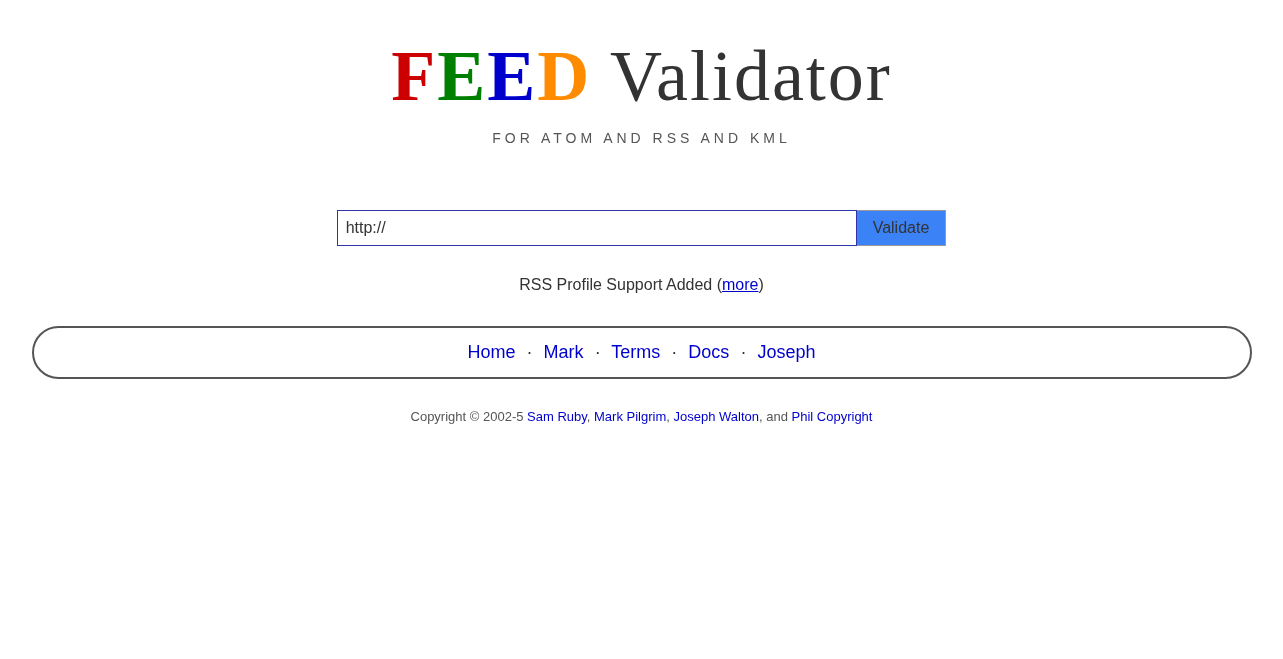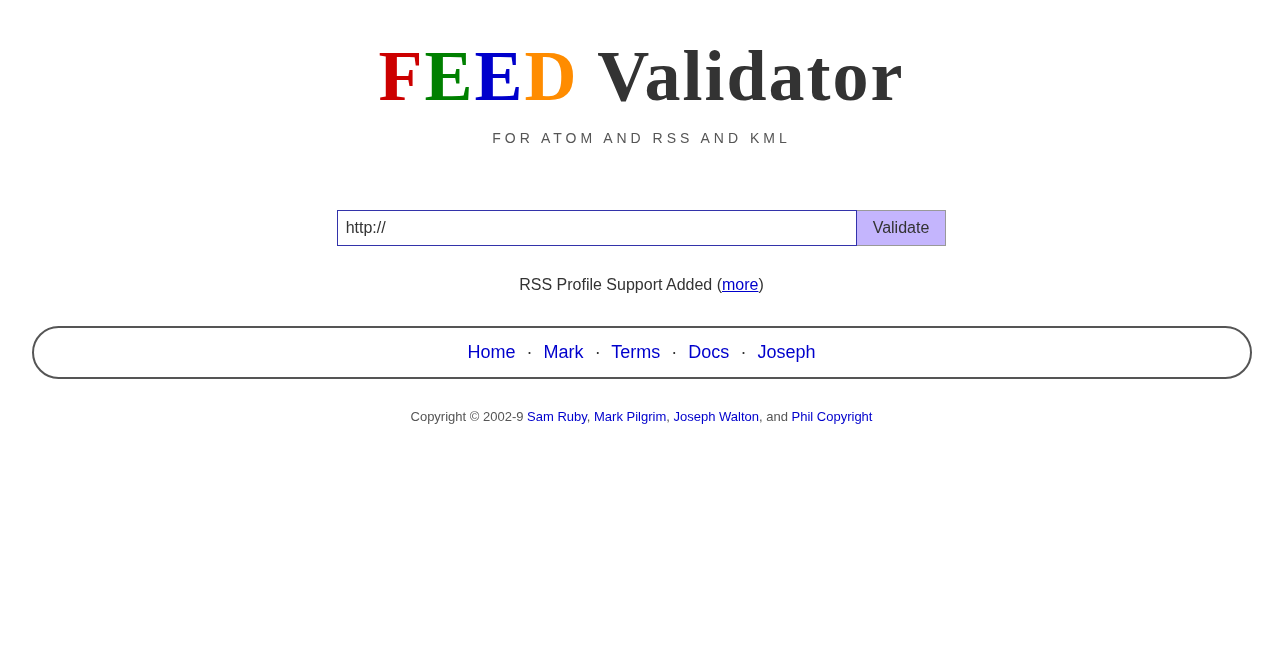--- a/index.html
+++ b/index.html
@@ -27,21 +27,21 @@
       font-size: 72px;
       font-weight: bold;
       letter-spacing: 2px;
       line-height: 1;
     }
 
     .logo-F { color: #cc0000; }
     .logo-E1 { color: #008000; }
     .logo-E2 { color: #0000cc; }
     .logo-D { color: #ff8c00; }
-    .logo-validator { color: #333333; font-weight: bold; margin-top: 44px; }
+    .logo-validator { color: #333333; font-weight: normal; margin-top: 44px; }
 
     .subtitle {
       font-family: Arial, Helvetica, sans-serif;
       font-size: 14px;
       letter-spacing: 4px;
       color: #555555;
       text-align: center;
       margin-top: 8px;
       margin-bottom: 64px;
     }
@@ -62,21 +62,21 @@
       border: 1px solid #3333aa;
       outline: none;
       color: #333;
     }
 
     .validate-button {
       height: 36px;
       padding: 4px 16px;
       font-size: 16px;
       font-family: Arial, sans-serif;
-      background: #c4b5fd;
+      background: #3b82f6;
       border: 1px solid #999;
       border-left: none;
       cursor: pointer;
       color: #333;
     }
 
     .news-text {
       font-family: Arial, Helvetica, sans-serif;
       font-size: 16px;
       color: #333;
@@ -154,14 +154,14 @@
     <span class="nav-separator">·</span>
     <a href="#">Terms</a>
     <span class="nav-separator">·</span>
     <a href="#">Docs</a>
     <span class="nav-separator">·</span>
     <a href="#">Joseph</a>
   </div>
 </div>
 
 <div class="footer-text">
-  <span>Copyright © 2002-9 </span><a href="#">Sam Ruby</a>, <a href="#">Mark Pilgrim</a>, <a href="#">Joseph Walton</a>, and <a href="#">Phil Copyright</a>
+  <span>Copyright © 2002-5 </span><a href="#">Sam Ruby</a>, <a href="#">Mark Pilgrim</a>, <a href="#">Joseph Walton</a>, and <a href="#">Phil Copyright</a>
 </div>
 
 </body></html>

